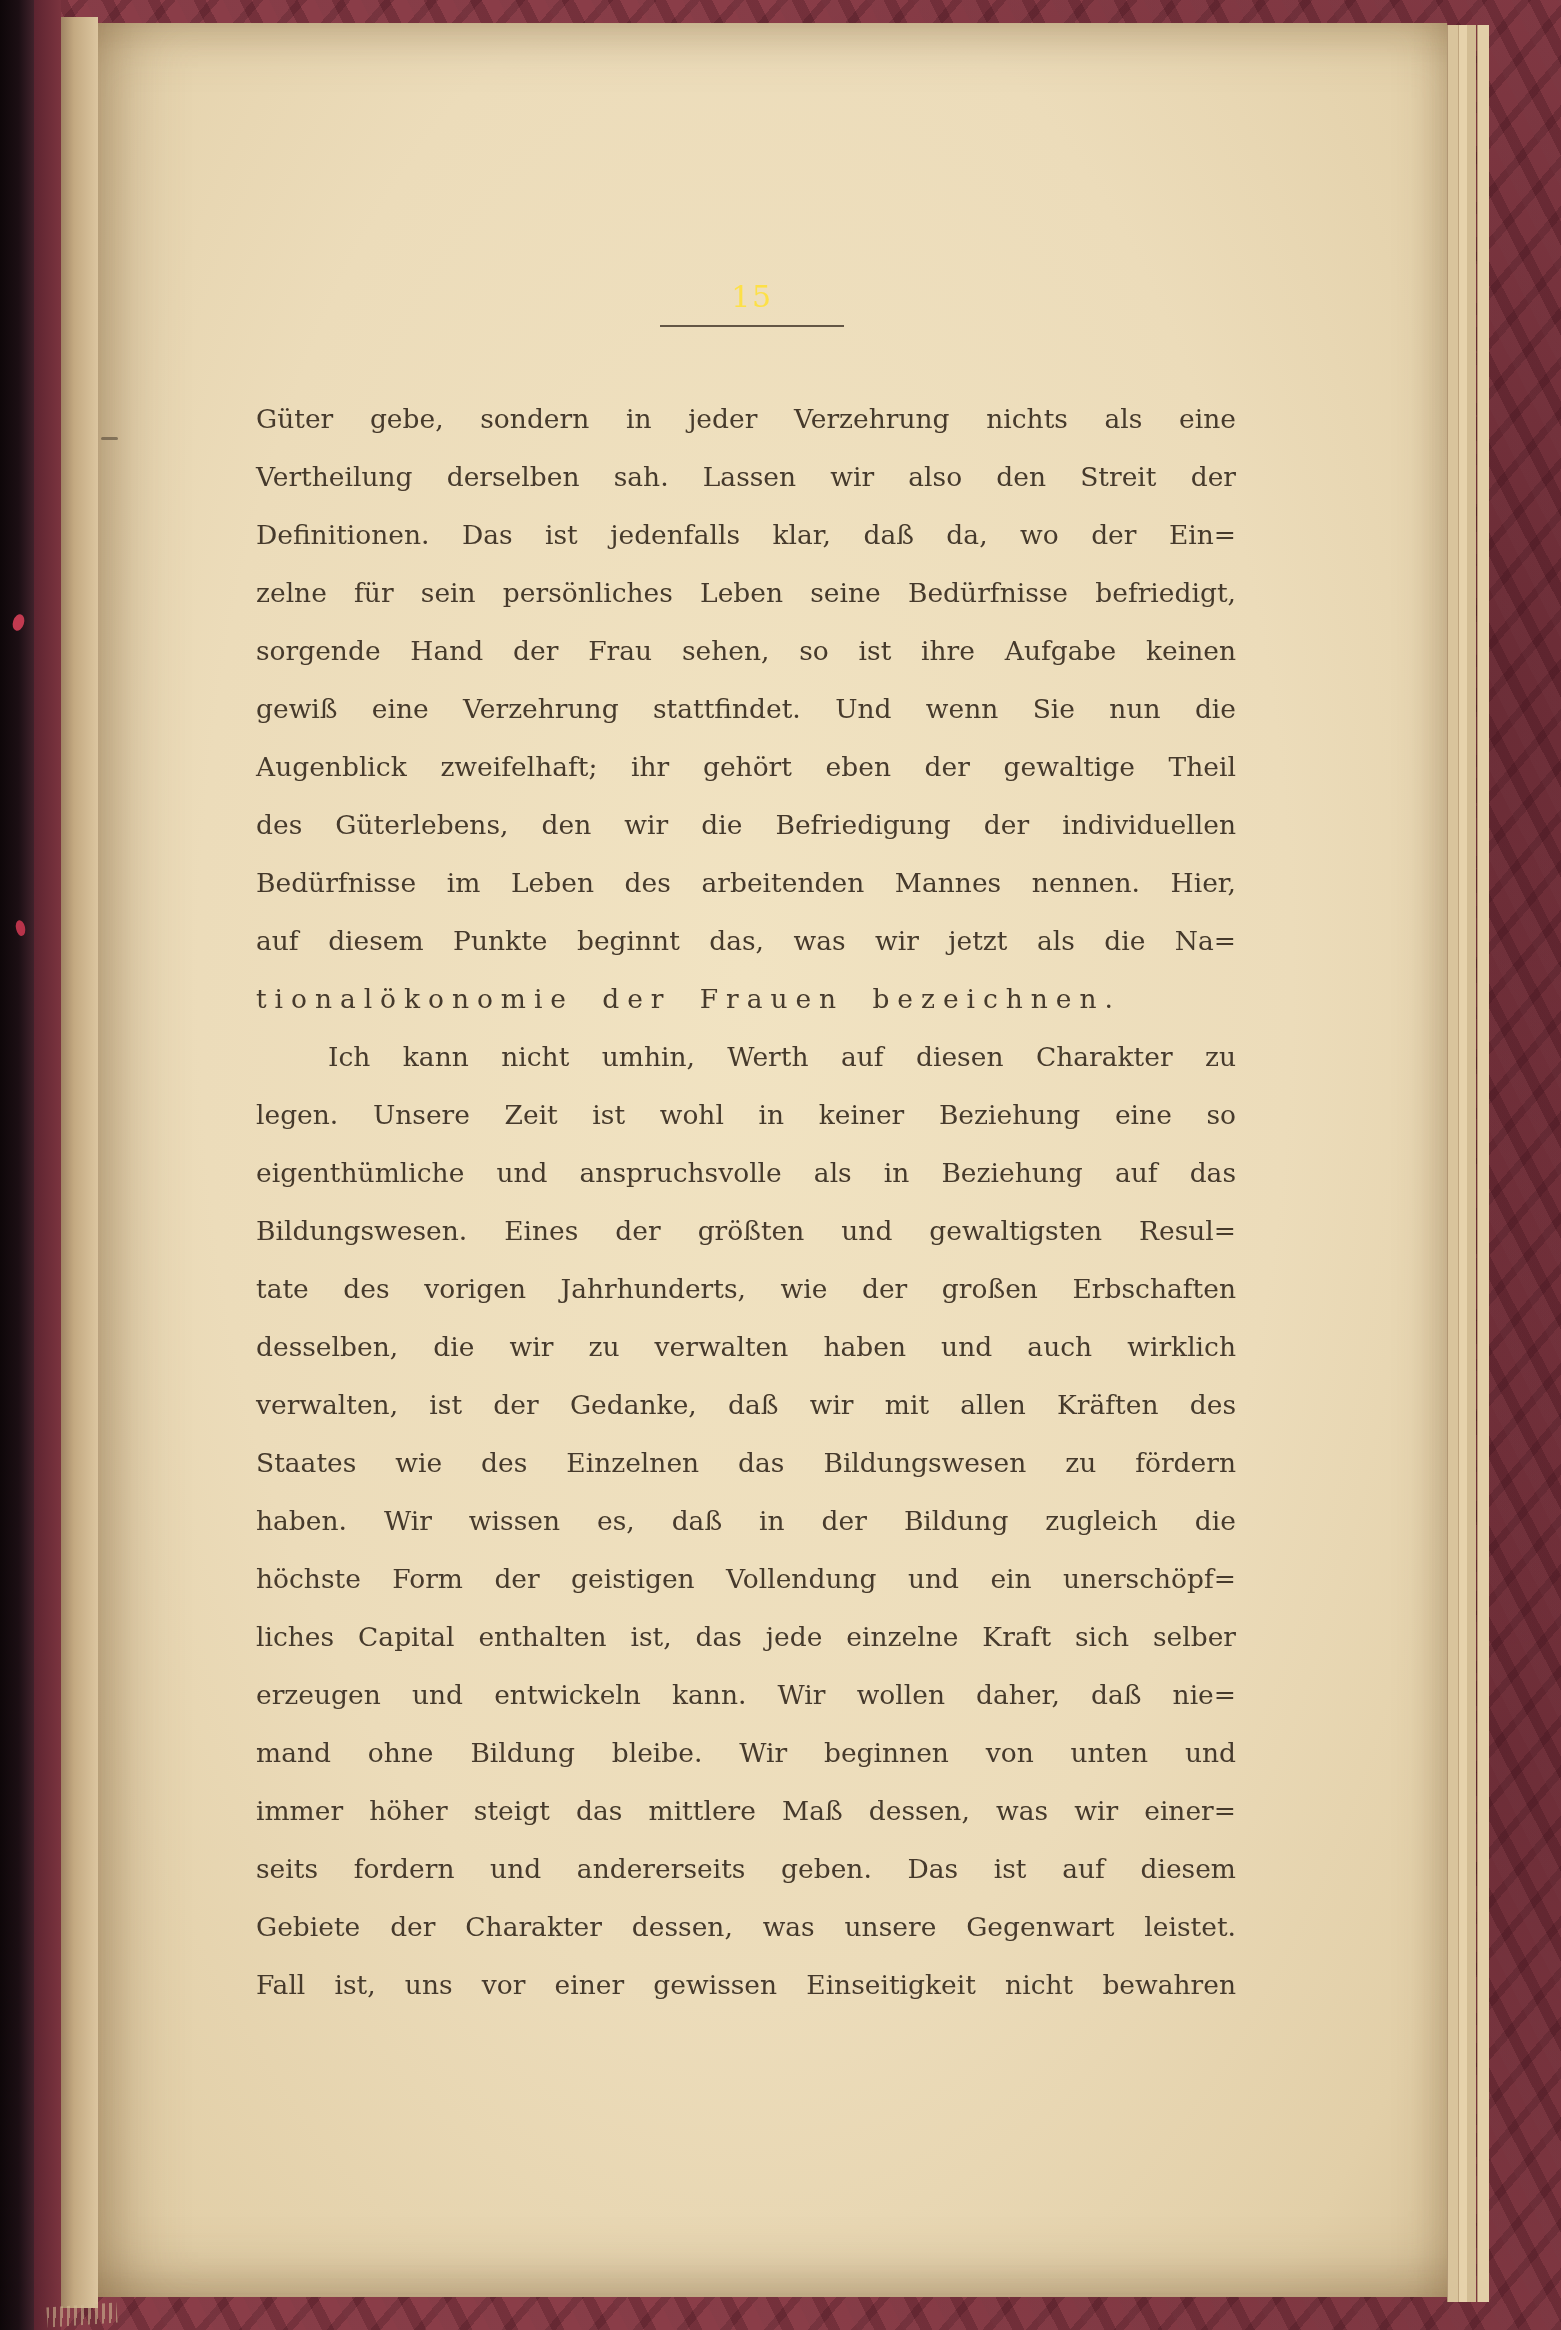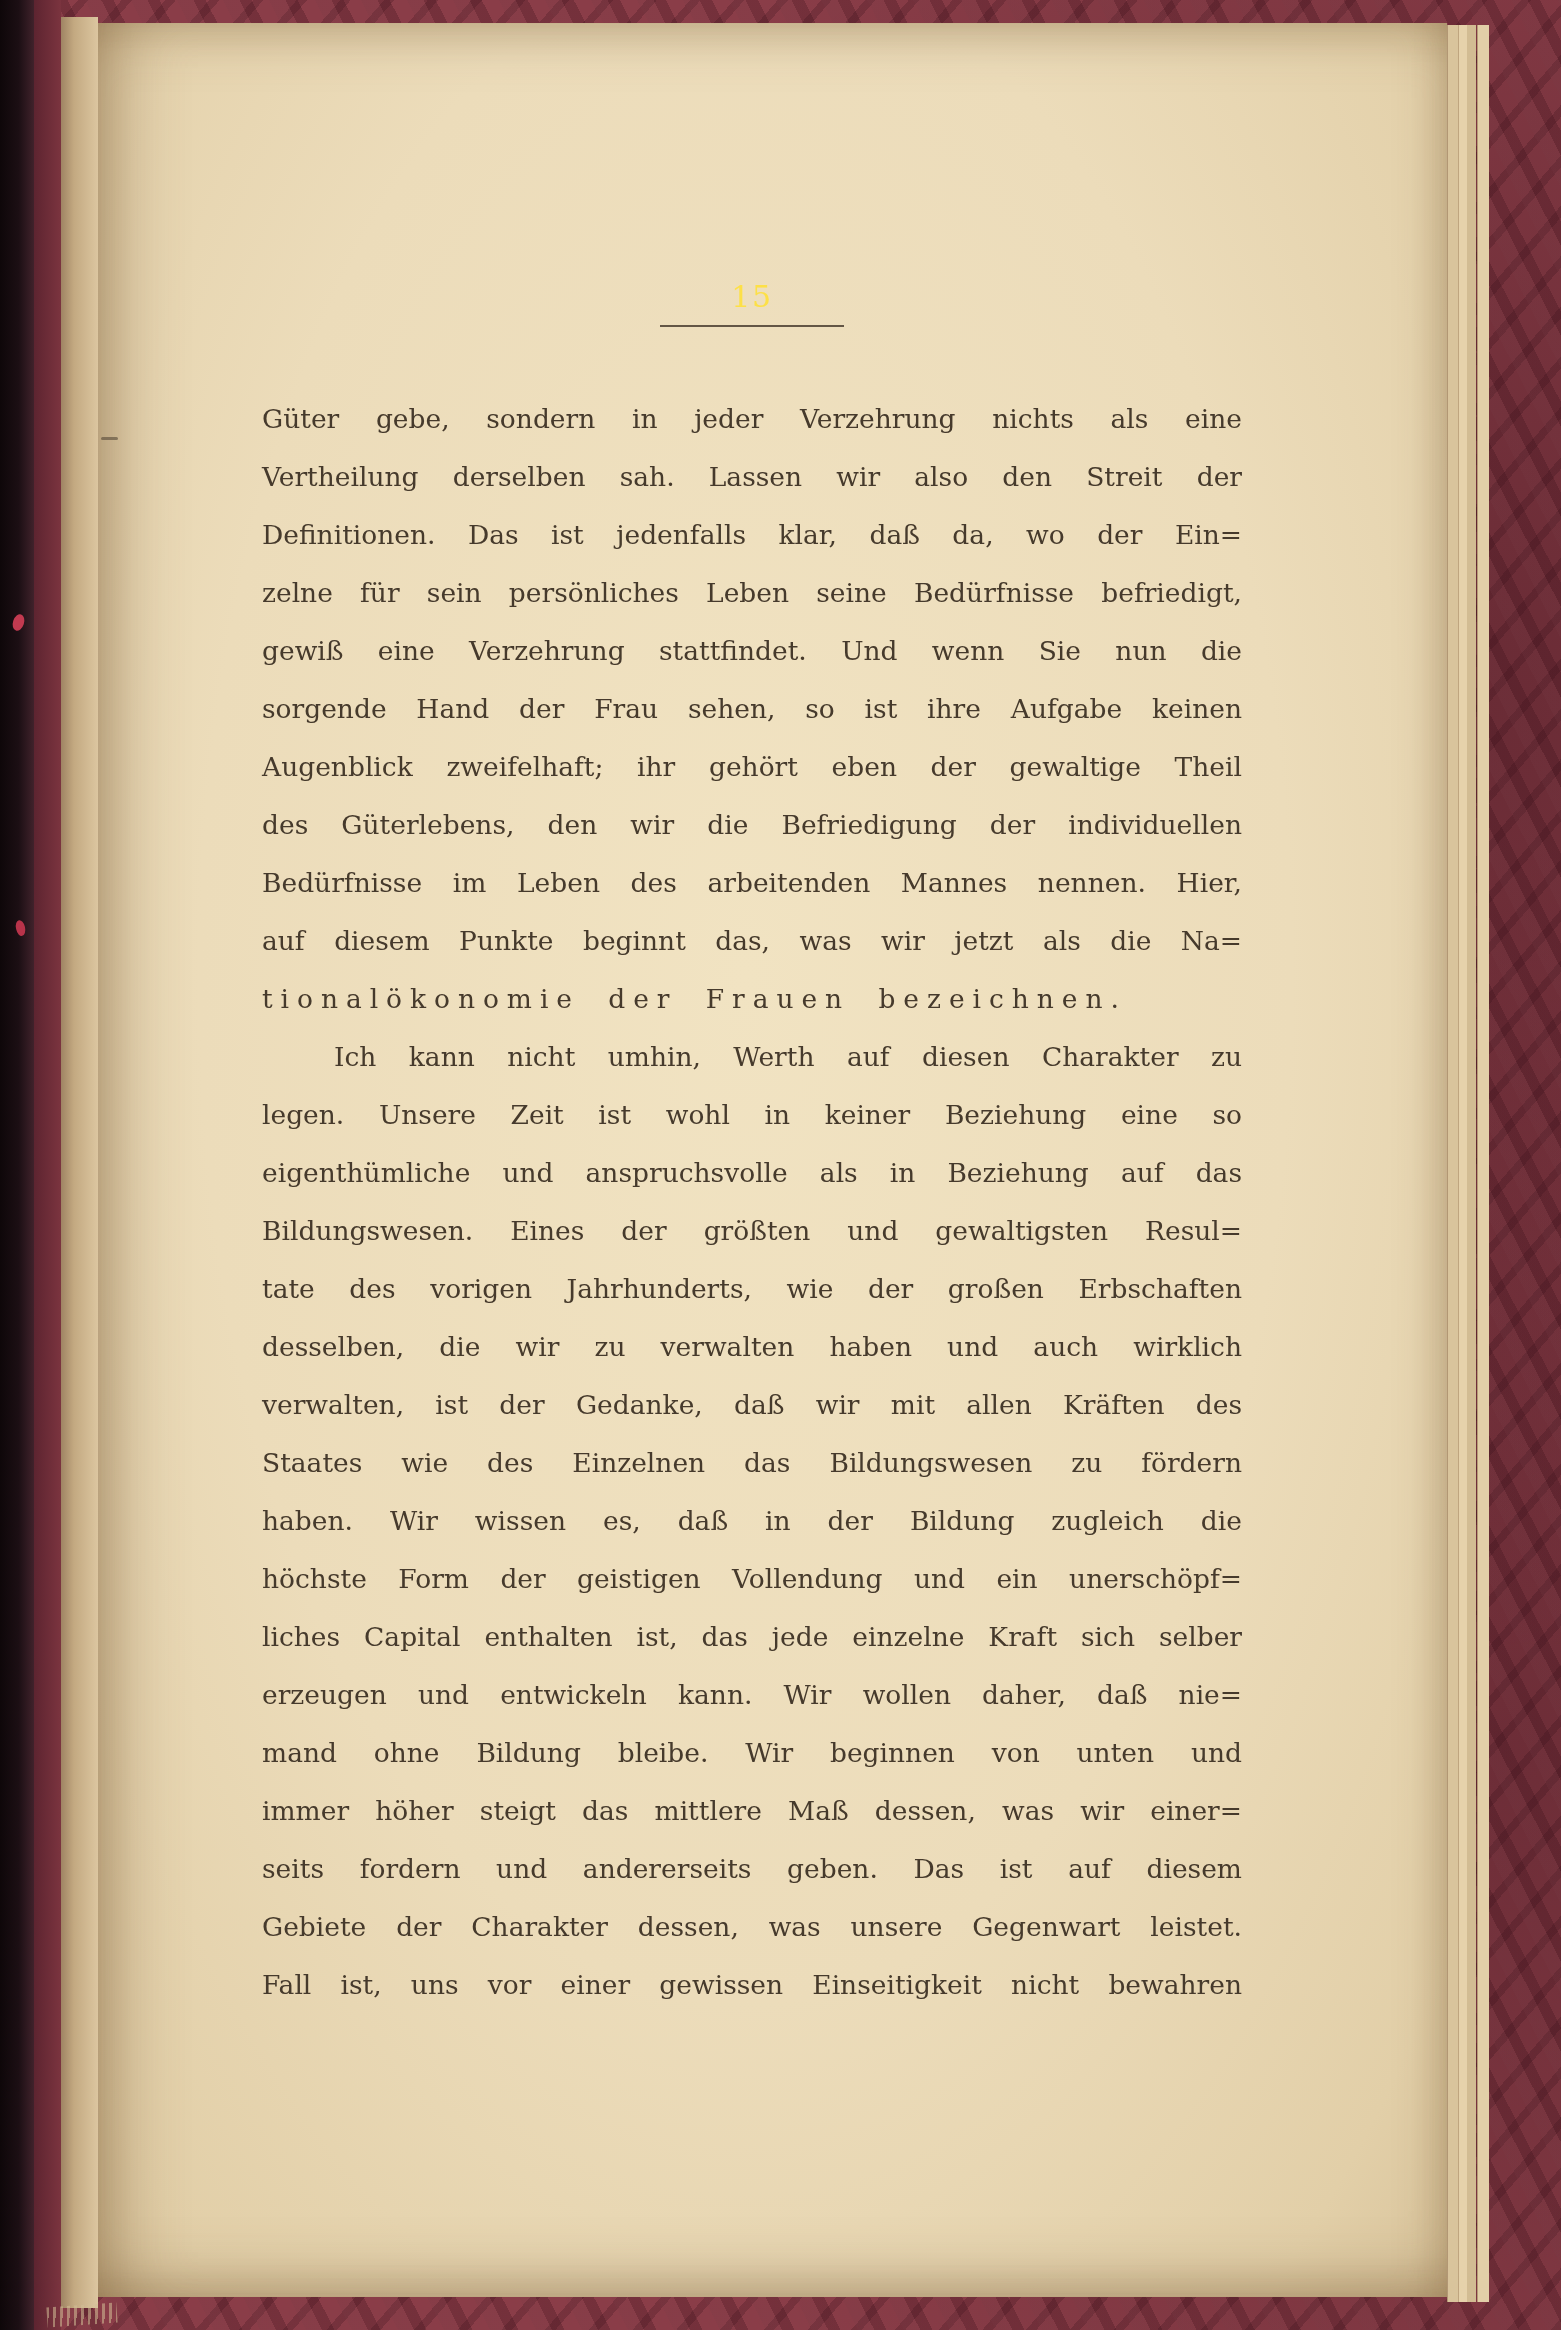--- a/index.html
+++ b/index.html
@@ -58,21 +58,21 @@
   }
   .pagenum{
     font-size:30px;letter-spacing:1.6px;display:inline-block;
   }
   .pagenum-rule{
     width:184px;height:0;border-bottom:2.3px solid rgba(74,62,48,.85);
     margin:11px auto 0 auto;
   }
   
   .text-block{
-    position:absolute;left:262px;top:390px;width:980px;
+    position:absolute;left:256px;top:390px;width:980px;
     color:#463a2c;
     font-size:26.5px;
   }
   .line{
     height:58px;line-height:58px;
     text-align:justify;text-align-last:justify;
     white-space:nowrap;overflow:visible;
   }
   .line.indent{padding-left:72px;}
   .line.spaced{
@@ -120,22 +120,22 @@
 <div class="pagenum-wrap">
   <div class="pagenum">15</div>
   <div class="pagenum-rule"></div>
 </div>
 
 <div class="text-block">
     <div class="line normal">Güter gebe, sondern in jeder Verzehrung nichts als eine</div>
     <div class="line normal">Vertheilung derselben sah. Lassen wir also den Streit der</div>
     <div class="line normal">Definitionen. Das ist jedenfalls klar, daß da, wo der Ein=</div>
     <div class="line normal">zelne für sein persönliches Leben seine Bedürfnisse befriedigt,</div>
+    <div class="line normal">sorgende Hand der Frau sehen, so ist ihre Aufgabe keinen</div>
     <div class="line normal">gewiß eine Verzehrung stattfindet. Und wenn Sie nun die</div>
-    <div class="line normal">sorgende Hand der Frau sehen, so ist ihre Aufgabe keinen</div>
     <div class="line normal">Augenblick zweifelhaft; ihr gehört eben der gewaltige Theil</div>
     <div class="line normal">des Güterlebens, den wir die Befriedigung der individuellen</div>
     <div class="line normal">Bedürfnisse im Leben des arbeitenden Mannes nennen. Hier,</div>
     <div class="line normal">auf diesem Punkte beginnt das, was wir jetzt als die Na=</div>
     <div class="line spaced">tionalökonomie der Frauen bezeichnen.</div>
     <div class="line indent">Ich kann nicht umhin, Werth auf diesen Charakter zu</div>
     <div class="line normal">legen. Unsere Zeit ist wohl in keiner Beziehung eine so</div>
     <div class="line normal">eigenthümliche und anspruchsvolle als in Beziehung auf das</div>
     <div class="line normal">Bildungswesen. Eines der größten und gewaltigsten Resul=</div>
     <div class="line normal">tate des vorigen Jahrhunderts, wie der großen Erbschaften</div>

